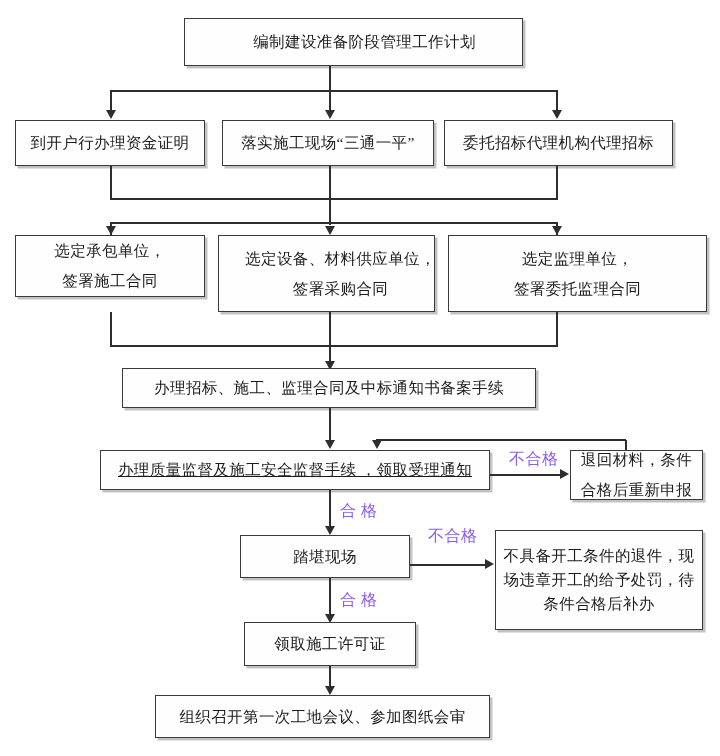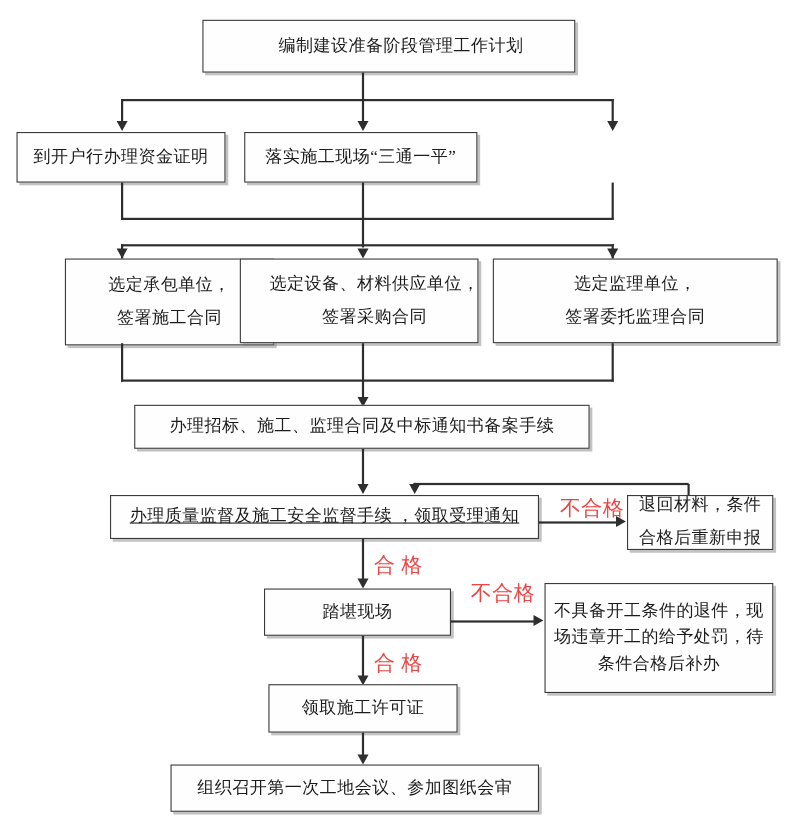--- a/index.html
+++ b/index.html
@@ -19,22 +19,22 @@
     color:#1c1c1c;
     font-size:15.5px;
     letter-spacing:.4px;
     line-height:1.15;
   }
   .node .ln{display:block;white-space:nowrap;}
   .node.two .ln{margin:6px 0;}
   .node.three .ln{margin:3px 0;}
   .lbl{
     position:absolute;
-    color:#ef4444;
-    font-size:19px;
+    color:#8b5cf6;
+    font-size:16px;
     white-space:nowrap;
     letter-spacing:.5px;
   }
   .ln-h,.ln-v{position:absolute;background:#2e2e2e;}
   .ln-h{height:1.5px;}
   .ln-v{width:1.5px;}
   .arw{position:absolute;width:0;height:0;}
   .arw.down{border-left:5px solid transparent;border-right:5px solid transparent;border-top:9px solid #2e2e2e;}
   .arw.right{border-top:5px solid transparent;border-bottom:5px solid transparent;border-left:9px solid #2e2e2e;}
 </style>
@@ -55,33 +55,36 @@
   <div class="arw down" style="left:106px;top:110px;"></div>
   <div class="arw down" style="left:325px;top:110px;"></div>
   <div class="arw down" style="left:552px;top:110px;"></div>
 
   <div class="node" style="left:222px;top:120px;width:212px;height:46px;">
     <span class="ln">落实施工现场“三通一平”</span>
   </div>
   <div class="node" style="left:15px;top:120px;width:190px;height:46px;">
     <span class="ln">到开户行办理资金证明</span>
   </div>
+  <div class="node" style="left:444px;top:120px;width:229px;height:46px;">
+    <span class="ln">委托招标代理机构代理招标</span>
+  </div>
 
   <div class="ln-v" style="left:110px;top:166px;height:33px;"></div>
   <div class="ln-v" style="left:329px;top:166px;height:59px;"></div>
   <div class="ln-v" style="left:556px;top:166px;height:33px;"></div>
   <div class="ln-h" style="left:110px;top:198px;width:448px;"></div>
   <div class="ln-h" style="left:110px;top:222px;width:448px;"></div>
   <div class="ln-v" style="left:110px;top:222px;height:19px;"></div>
   <div class="ln-v" style="left:556px;top:222px;height:19px;"></div>
   <div class="arw down" style="left:106px;top:226px;"></div>
   <div class="arw down" style="left:325px;top:226px;"></div>
   <div class="arw down" style="left:552px;top:226px;"></div>
 
-  <div class="node two" style="left:15px;top:235px;width:190px;height:79px;margin-left:44px;">
+  <div class="node two" style="left:15px;top:235px;width:190px;height:62px;">
     <span class="ln">选定承包单位，</span>
     <span class="ln">签署施工合同</span>
   </div>
   <div class="node two" style="left:218px;top:235px;width:217px;height:77px;padding-left:28px;">
     <span class="ln">选定设备、材料供应单位，</span>
     <span class="ln">签署采购合同</span>
   </div>
   <div class="node two" style="left:448px;top:235px;width:259px;height:77px;">
     <span class="ln">选定监理单位，</span>
     <span class="ln">签署委托监理合同</span>

